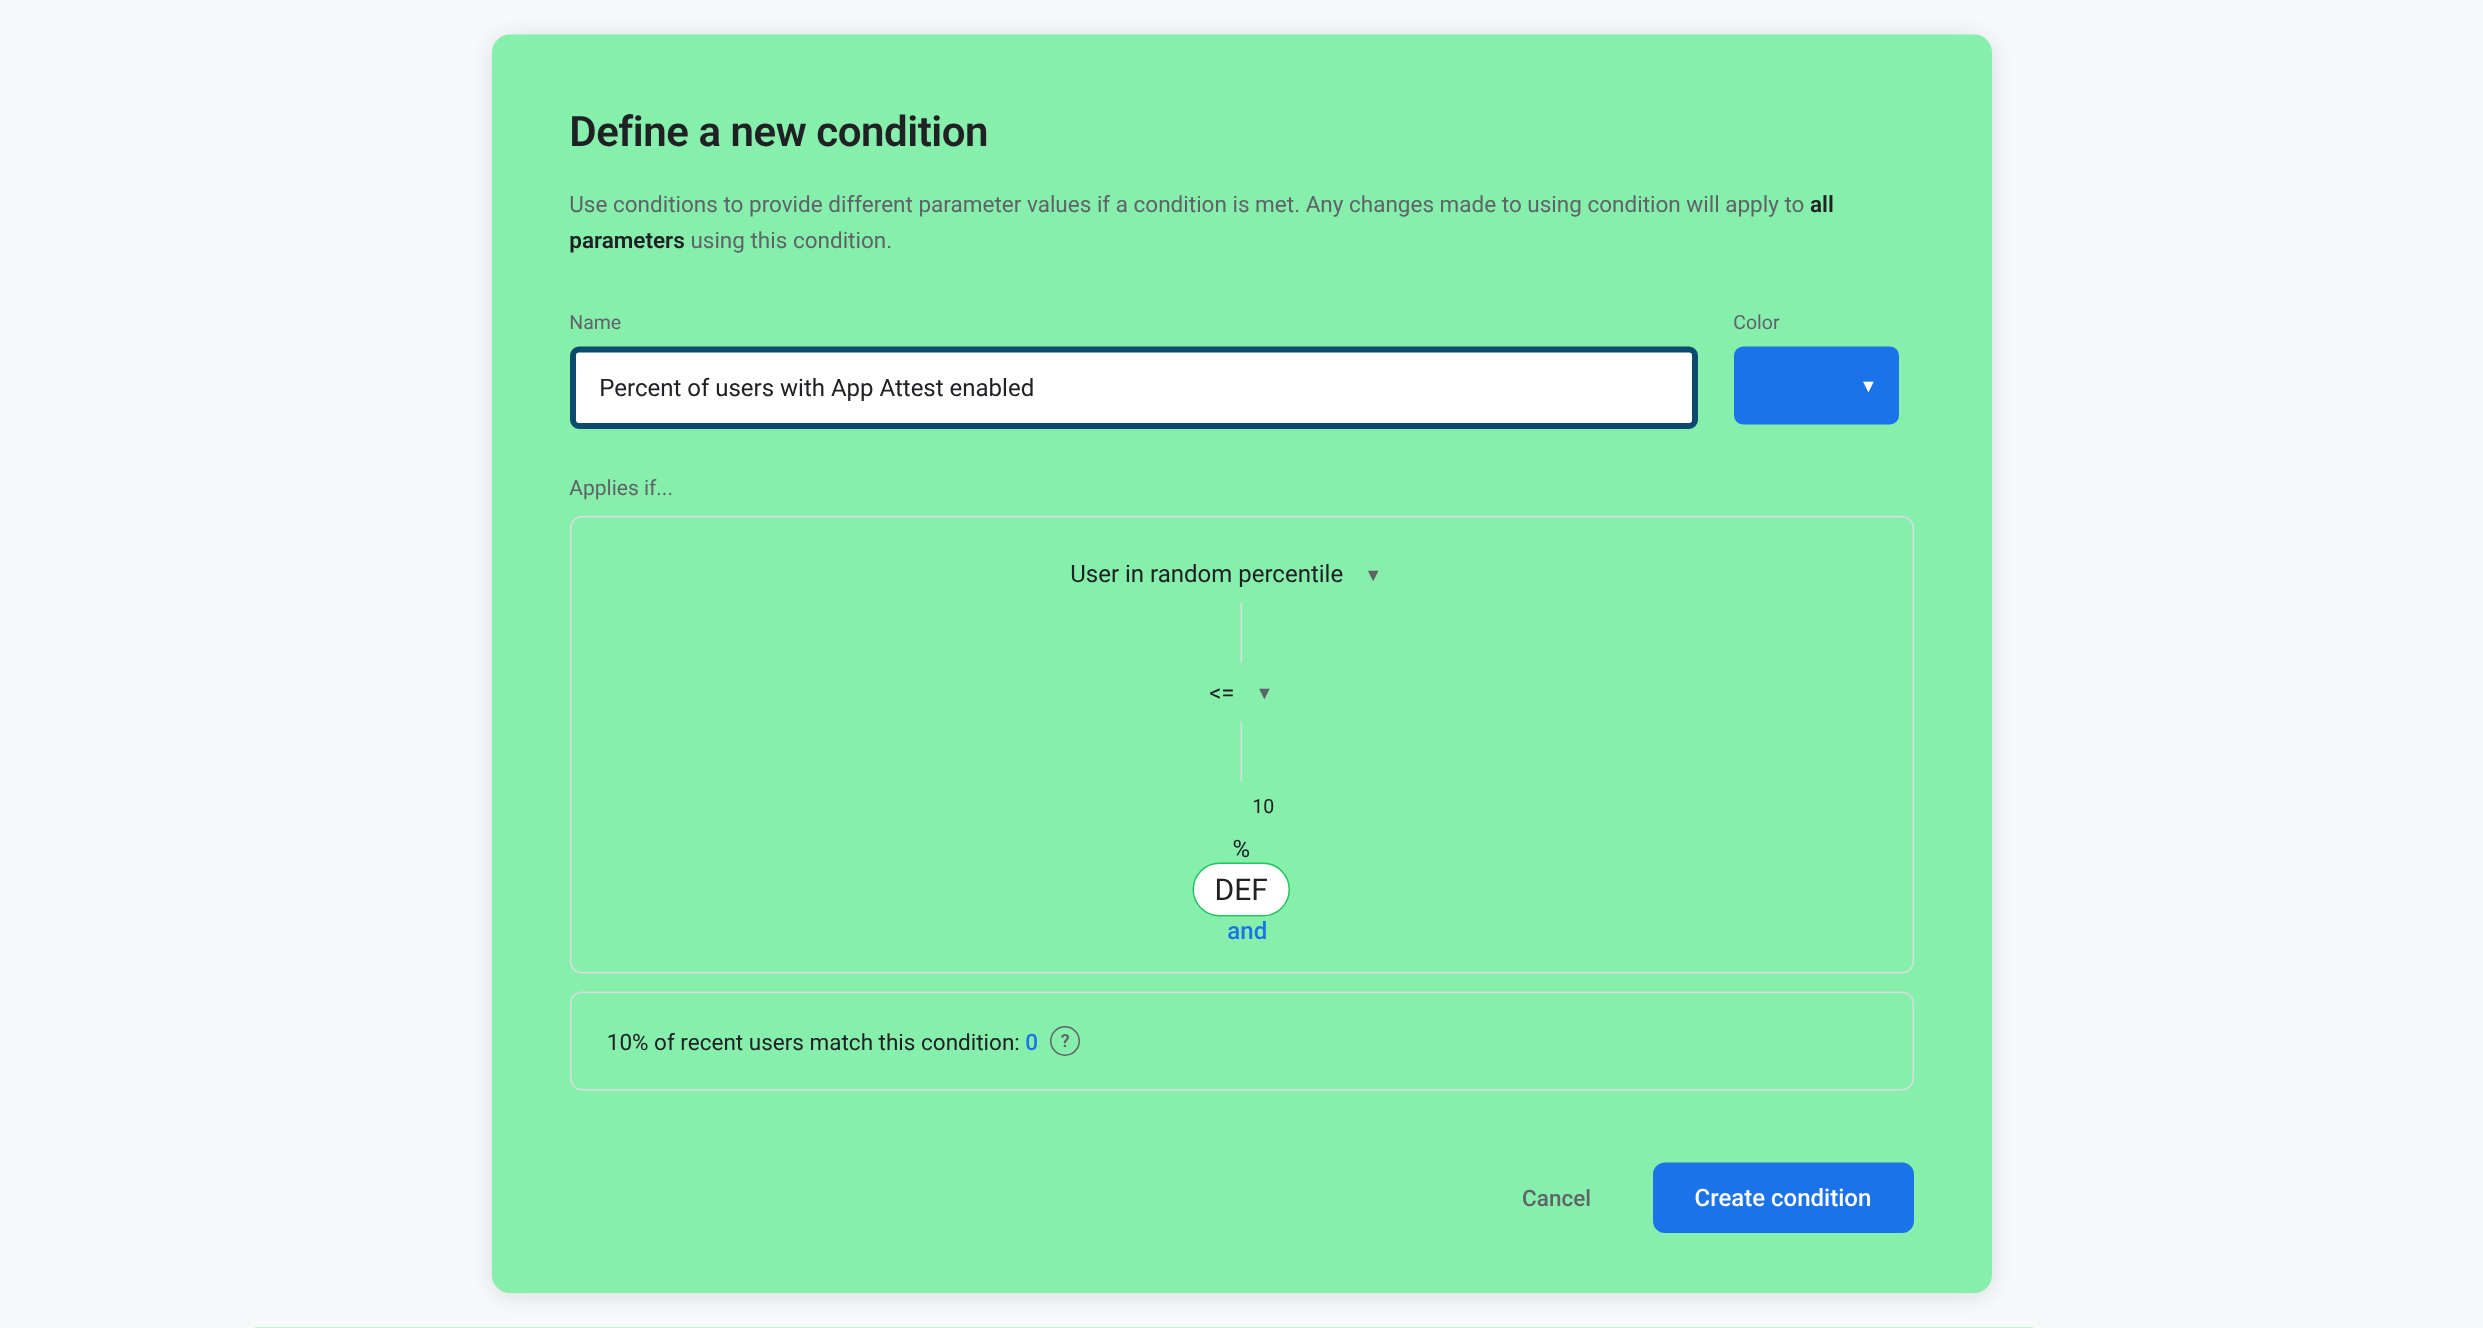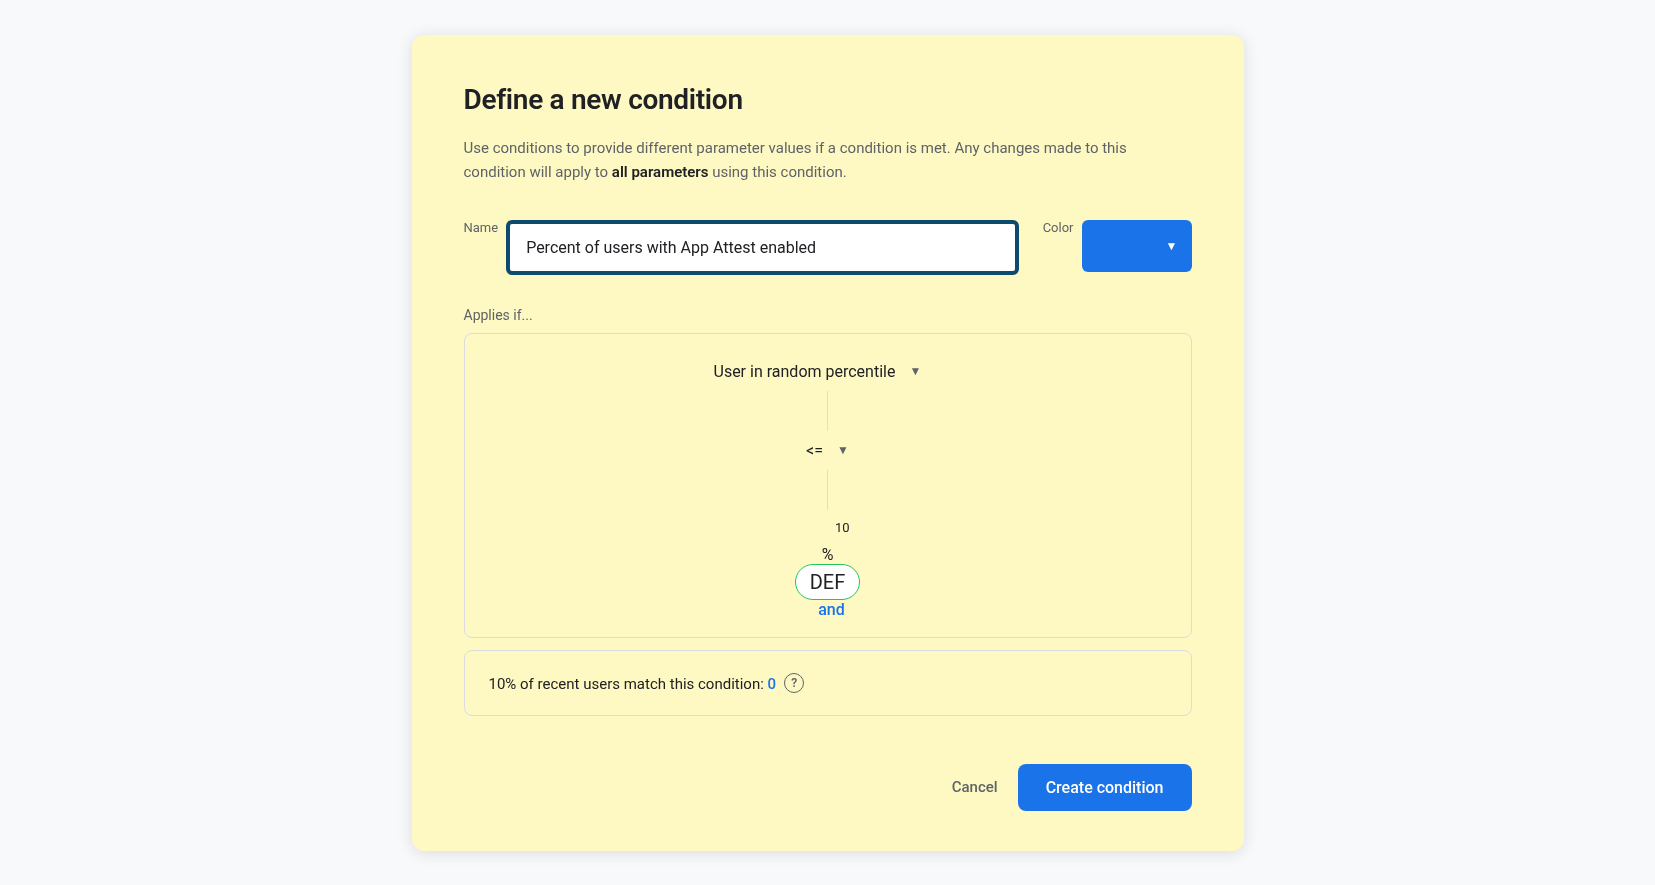--- a/index.html
+++ b/index.html
@@ -12,24 +12,24 @@
     body {
       background: #f8f9fa;
       display: flex;
       align-items: center;
       justify-content: center;
       min-height: 100vh;
       padding: 20px;
     }
 
     .dialog {
-      background: #fef9c3;
+      background: #86efac;
       border-radius: 12px;
       padding: 48px 52px 40px 52px;
-      width: 832px;
+      width: 1000px;
       max-width: 100%;
       box-shadow: 0 2px 16px rgba(0,0,0,0.12);
     }
 
     .title {
       font-size: 28px;
       font-weight: 600;
       color: #202124;
       margin-bottom: 20px;
       letter-spacing: -0.3px;
@@ -49,21 +49,21 @@
 
     .form-row {
       display: flex;
       align-items: flex-start;
       gap: 24px;
       margin-bottom: 32px;
     }
 
     .field-group {
       display: flex;
-      flex-direction: row;
+      flex-direction: column;
       gap: 8px;
     }
 
     .field-group.name-group {
       flex: 1;
     }
 
     .field-group.color-group {
       min-width: 120px;
     }
@@ -236,21 +236,21 @@
       color: #5f6368;
       cursor: pointer;
       font-weight: 600;
       flex-shrink: 0;
     }
 
     .footer {
       display: flex;
       align-items: center;
       justify-content: flex-end;
-      gap: 0;
+      gap: 21px;
     }
 
     .cancel-btn {
       background: transparent;
       border: none;
       font-size: 15px;
       color: #5f6368;
       cursor: pointer;
       padding: 12px 20px;
       border-radius: 6px;
@@ -269,21 +269,21 @@
       transition: background 0.2s;
     }
   </style>
 </head>
 <body>
 
 <div class="dialog">
   <h1 class="title">Define a new condition</h1>
 
   <p class="description">
-    <span>Use conditions to provide different parameter values if a condition is met. Any changes made to this condition will apply to </span><strong>all parameters</strong><span> using this condition.</span>
+    <span>Use conditions to provide different parameter values if a condition is met. Any changes made to using condition will apply to </span><strong>all parameters</strong><span> using this condition.</span>
   </p>
 
   <div class="form-row">
     <div class="field-group name-group">
       <label class="field-label">Name</label>
       <input class="text-input" type="text" value="Percent of users with App Attest enabled" style="">
     </div>
     <div class="field-group color-group">
       <label class="field-label">Color</label>
       <button class="color-picker-btn">

